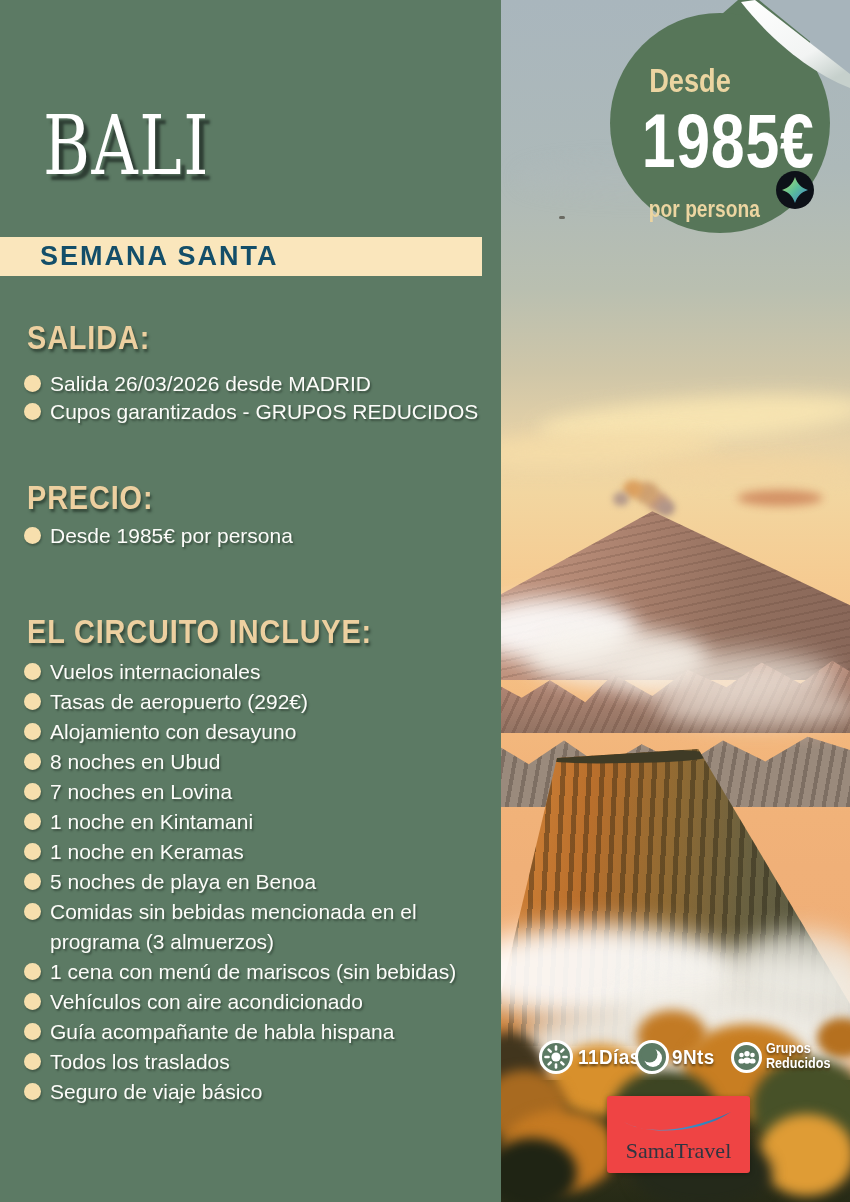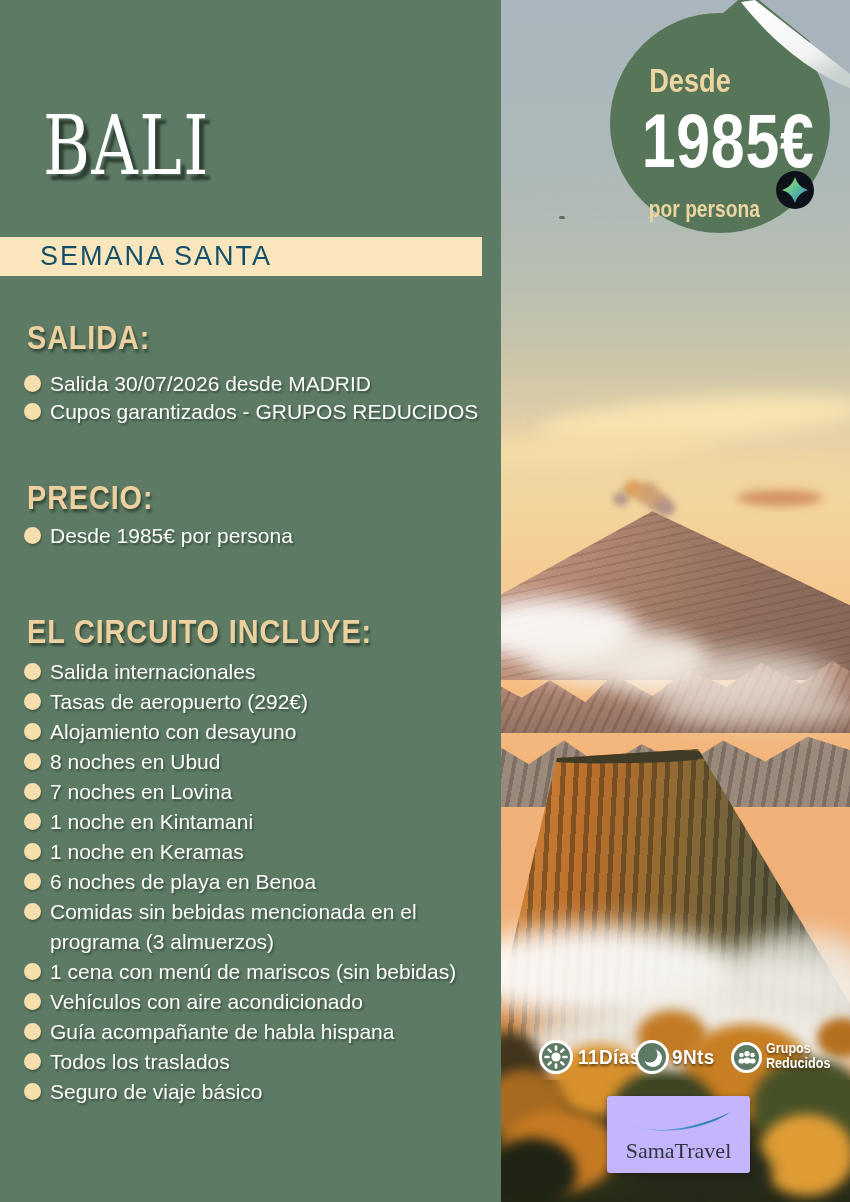--- a/index.html
+++ b/index.html
@@ -27,21 +27,21 @@
     background:repeating-linear-gradient(93deg,rgba(30,26,14,.38) 0 5px,rgba(30,26,14,0) 5px 13px),
                linear-gradient(97deg,#d28338 4%,#b96f2c 26%,#8f6a33 48%,#6a6140 68%,#585a44 88%);}
   .batok-rim{position:absolute;left:14%;top:4px;width:46%;height:13px;background:#3f3b26;border-radius:40%;transform:rotate(-1deg);}
   .trees{position:absolute;left:0;top:1018px;width:353px;height:184px;}
   .tree-base{position:absolute;left:0;top:62px;width:353px;height:122px;background:linear-gradient(180deg,#51461f,#30301a 70%,#262a16);}
 
   
   .panel{position:absolute;left:0;top:0;width:501px;height:1202px;background:#5C7A64;}
   .title{position:absolute;left:43px;top:100px;font-family:"DejaVu Serif","Liberation Serif",serif;font-size:82px;line-height:92px;color:#ffffff;transform:scaleX(.78);transform-origin:left top;text-shadow:6px 6px 3px rgba(38,52,43,.85);letter-spacing:2px;}
   .banner{position:absolute;left:0;top:237px;width:482px;height:39px;background:#FAE6BC;display:flex;align-items:center;}
-  .banner span{margin-left:40px;font-size:27px;font-weight:normal;letter-spacing:2px;color:#134E69;}
+  .banner span{margin-left:40px;font-size:27px;font-weight:bold;letter-spacing:2px;color:#134E69;}
   .sec-h{position:absolute;left:27px;font-size:34px;font-weight:bold;letter-spacing:1px;color:#EDD0A0;transform:scaleX(.85);transform-origin:left top;text-shadow:2px 3px 3px rgba(25,40,30,.6);white-space:nowrap;}
   .blist{position:absolute;left:24px;margin:0;padding:0;list-style:none;}
   .blist li{display:flex;align-items:flex-start;line-height:30px;width:465px;}
   .blist.sp28 li{line-height:28px;width:470px;}
   .dot{flex:none;width:17px;height:17px;border-radius:50%;background:#F7DFAD;margin-top:6px;box-shadow:1px 2px 2px rgba(30,45,35,.4);}
   .blist.sp28 .dot{margin-top:5px;}
   .txt{margin-left:9px;font-size:21px;color:#FCFCF9;text-shadow:1.5px 2px 2px rgba(25,40,30,.5);}
 
   
   .badge-corner{position:absolute;left:690px;top:0;width:120px;height:60px;background:#577659;clip-path:polygon(0 70%,40% 0,100% 0,100% 100%,15% 100%);}
@@ -51,21 +51,21 @@
   .bl-desde{top:48px;left:-30px;font-size:34px;}
   .bl-price{top:84px;left:8px;font-size:76px;color:#ffffff;letter-spacing:1px;}
   .bl-per{top:182px;left:-16px;font-size:24px;}
   .curl{position:absolute;left:737px;top:0;}
   .sparkle{position:absolute;left:775px;top:170px;}
 
   
   .stat-circle{position:absolute;border-radius:50%;background:#5C7A64;border:3px solid #ffffff;box-sizing:border-box;display:flex;align-items:center;justify-content:center;}
   .stat-label{position:absolute;color:#ffffff;font-weight:bold;font-size:21px;letter-spacing:.5px;text-shadow:0 2px 3px rgba(60,40,10,.8);transform:scaleX(.9);transform-origin:left center;white-space:nowrap;}
   .groups-label{position:absolute;left:766px;top:1041px;color:#ffffff;font-weight:bold;font-size:14px;line-height:15px;text-shadow:0 2px 3px rgba(60,40,10,.8);transform:scaleX(.9);transform-origin:left top;}
-  .logo-box{position:absolute;left:607px;top:1096px;width:143px;height:77px;background:#c4b5fd;border-radius:3px;box-shadow:0 1px 5px rgba(0,0,0,.3);}
+  .logo-box{position:absolute;left:607px;top:1096px;width:143px;height:77px;background:#ef4444;border-radius:3px;box-shadow:0 1px 5px rgba(0,0,0,.3);}
   .swoosh{position:absolute;left:14px;top:12px;}
   .logo-text{position:absolute;left:0;top:42px;width:143px;text-align:center;font-family:"Liberation Serif","DejaVu Serif",serif;font-size:22px;color:#2F3540;}
 </style>
 </head>
 <body>
 
 <div class="flyer">
 
   <div class="photo">
     <div class="sky"></div>
@@ -118,41 +118,41 @@
   <div class="title">BALI</div>
 
   <div class="banner">
     <span>SEMANA SANTA</span>
   </div>
 
   <div class="sec-h" style="top:318px;">SALIDA:</div>
   <ul class="blist sp28" style="top:370px;">
     <li>
         <span class="dot"></span>
-        <span class="txt">Salida 30/07/2026 desde MADRID</span>
+        <span class="txt">Salida 26/03/2026 desde MADRID</span>
       </li>
     <li>
         <span class="dot"></span>
         <span class="txt">Cupos garantizados - GRUPOS REDUCIDOS</span>
       </li>
   </ul>
 
   <div class="sec-h" style="top:478px;">PRECIO:</div>
   <ul class="blist sp28" style="top:522px;">
     <li>
         <span class="dot"></span>
         <span class="txt">Desde 1985€ por persona</span>
       </li>
   </ul>
 
   <div class="sec-h" style="top:612px;">EL CIRCUITO INCLUYE:</div>
   <ul class="blist" style="top:657px;">
     <li>
         <span class="dot"></span>
-        <span class="txt">Salida internacionales</span>
+        <span class="txt">Vuelos internacionales</span>
       </li>
     <li>
         <span class="dot"></span>
         <span class="txt">Tasas de aeropuerto (292€)</span>
       </li>
     <li>
         <span class="dot"></span>
         <span class="txt">Alojamiento con desayuno</span>
       </li>
     <li>
@@ -166,21 +166,21 @@
     <li>
         <span class="dot"></span>
         <span class="txt">1 noche en Kintamani</span>
       </li>
     <li>
         <span class="dot"></span>
         <span class="txt">1 noche en Keramas</span>
       </li>
     <li>
         <span class="dot"></span>
-        <span class="txt">6 noches de playa en Benoa</span>
+        <span class="txt">5 noches de playa en Benoa</span>
       </li>
     <li>
         <span class="dot"></span>
         <span class="txt">Comidas sin bebidas mencionada en el programa (3 almuerzos)</span>
       </li>
     <li>
         <span class="dot"></span>
         <span class="txt">1 cena con menú de mariscos (sin bebidas)</span>
       </li>
     <li>

